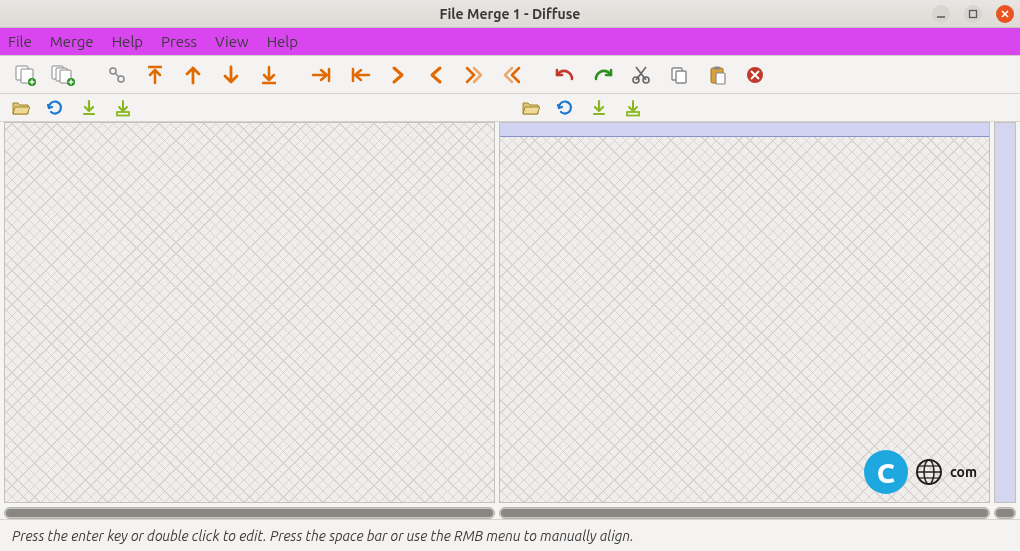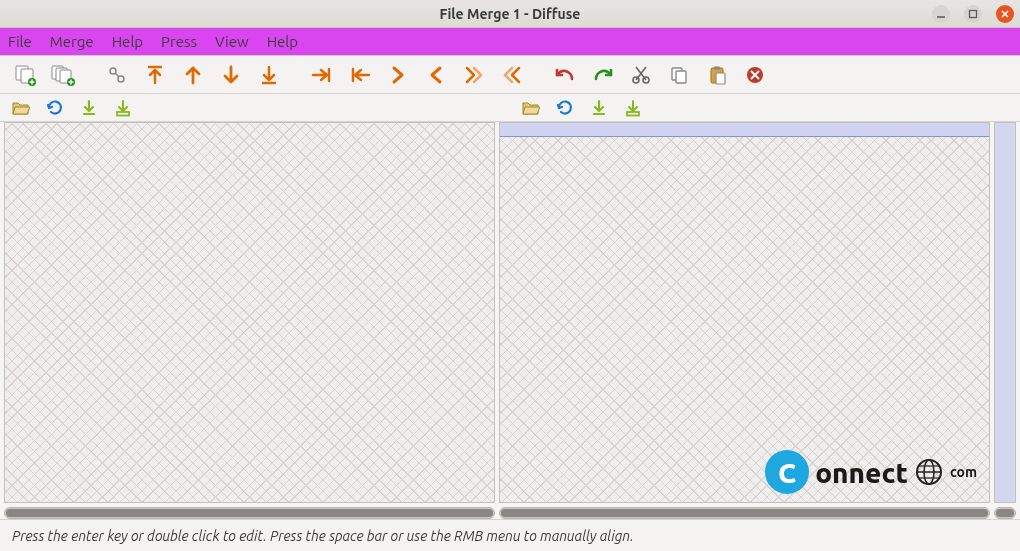--- a/index.html
+++ b/index.html
@@ -383,21 +383,20 @@
     <div class="pane"></div>
     <div class="hscroll">
         <div class="thumb"></div>
       </div>
   </div>
   <div class="pane-wrap main">
     <div class="pane">
       <div class="sel-line"></div>
       <div class="watermark">
         <div class="c-circle">C</div>
-        <span>onnect</span>
         <svg width="30" height="30" viewBox="0 0 30 30">
             <circle cx="15" cy="15" r="12" fill="none" stroke="#222" stroke-width="2"></circle>
             <ellipse cx="15" cy="15" rx="5" ry="12" fill="none" stroke="#222" stroke-width="1.5"></ellipse>
             <line x1="3" y1="15" x2="27" y2="15" stroke="#222" stroke-width="1.5"></line>
             <line x1="5" y1="9" x2="25" y2="9" stroke="#222" stroke-width="1.2"></line>
             <line x1="5" y1="21" x2="25" y2="21" stroke="#222" stroke-width="1.2"></line>
           </svg>
         <span class="com">com</span>
       </div>
     </div>

